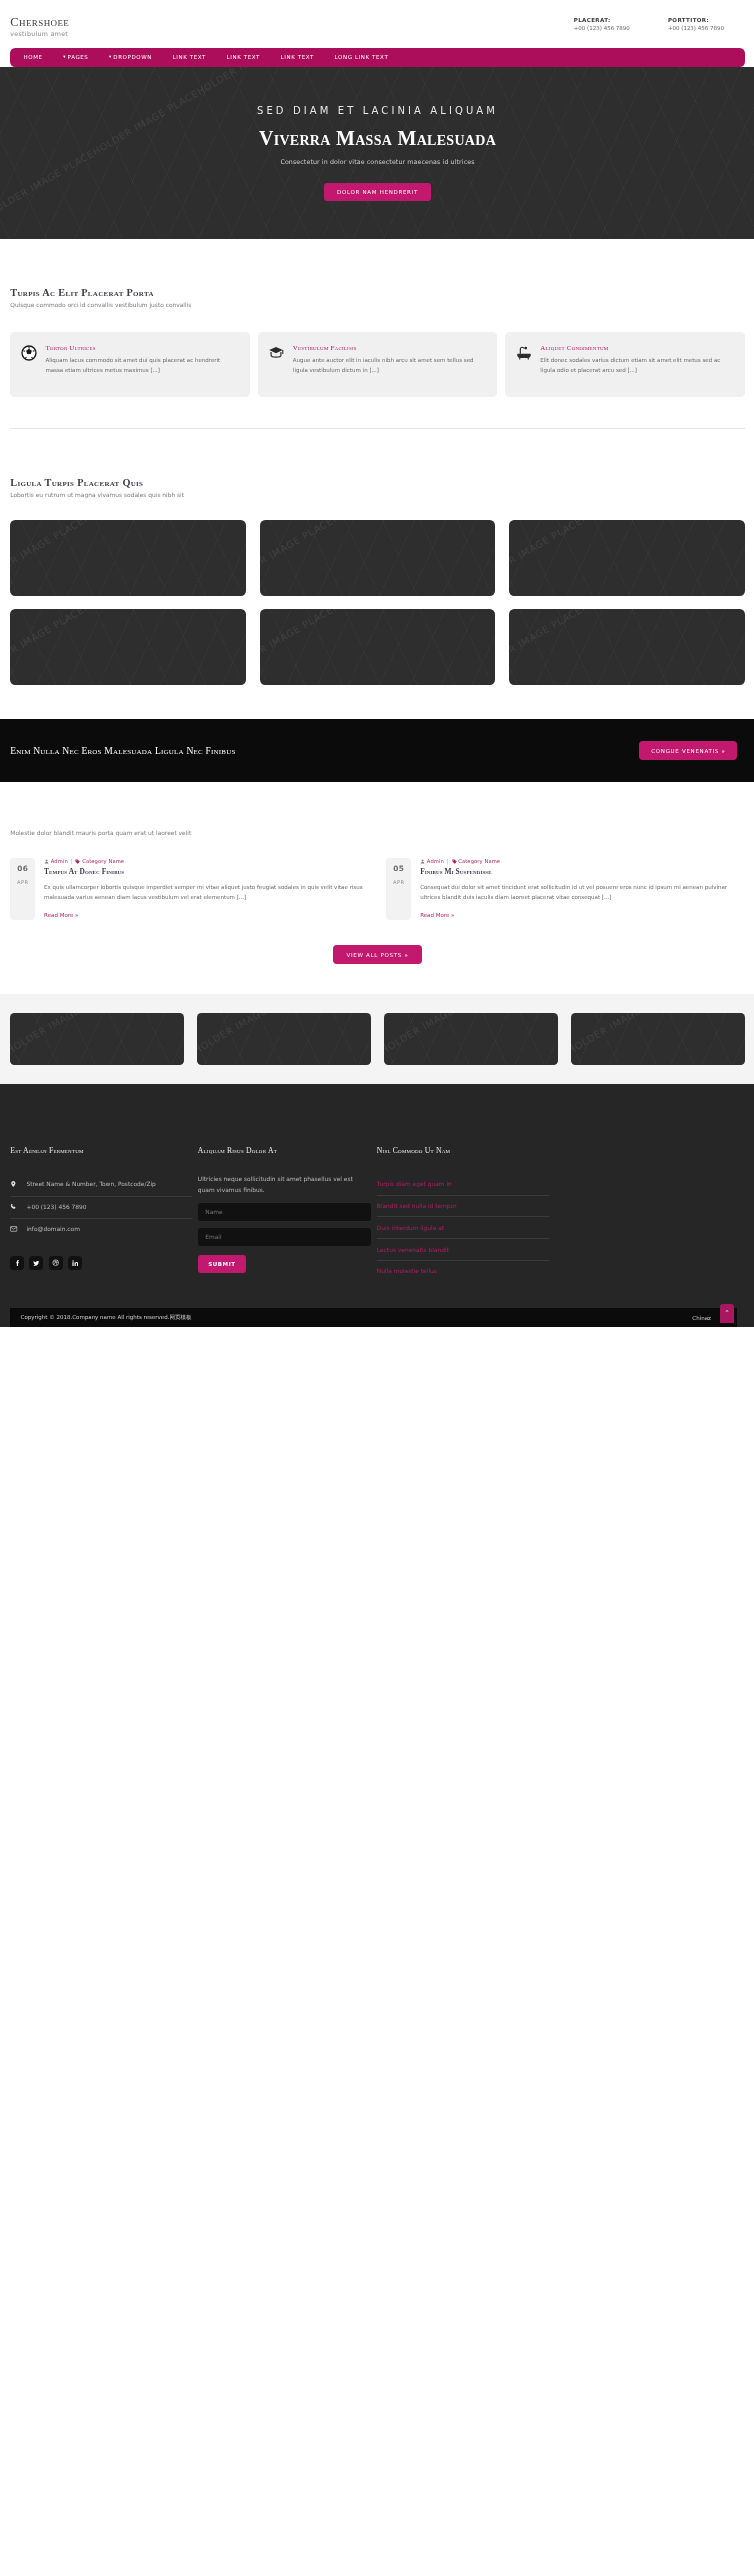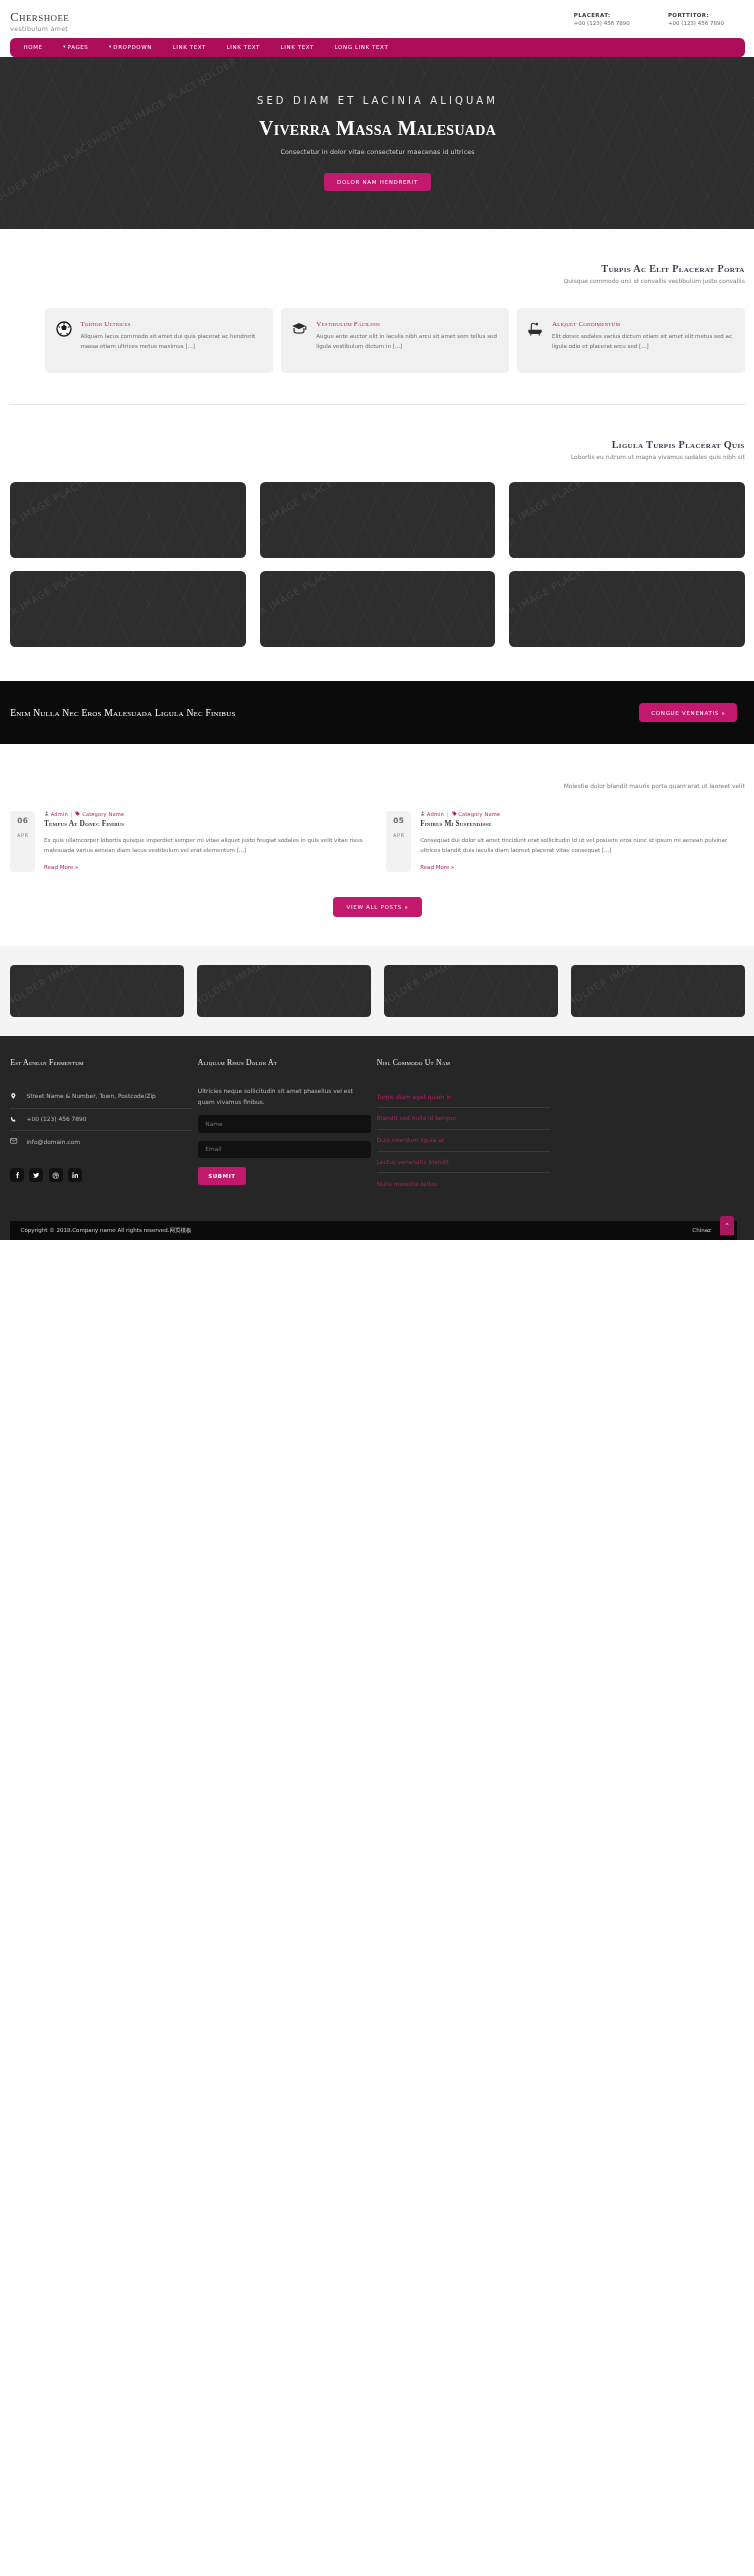--- a/index.html
+++ b/index.html
@@ -23,21 +23,21 @@
   .ph .phtxt {
     position:absolute; inset:-40% -40%;
     transform:rotate(-30deg);
     color:rgba(255,255,255,.085);
     font-size:9.6px; letter-spacing:0.7px; line-height:25px;
     white-space:nowrap; word-break:keep-all;
     pointer-events:none; font-family:"DejaVu Sans", sans-serif;
   }
 
   
-  .topbar { height:38px; display:flex; align-items:center; justify-content:space-between; padding:0 17.7px 0 10.3px; }
+  .topbar { height:48px; display:flex; align-items:center; justify-content:space-between; padding:0 17.7px 0 10.3px; }
   .logo-block { padding-top:4.4px; }
   .logo-title { font-family:"Liberation Serif", serif; font-size:12.5px; color:#3c3c3c; letter-spacing:0.4px; line-height:1.05; font-variant:small-caps; }
   .logo-sub { font-size:6.3px; color:#8a8a8a; letter-spacing:0.3px; margin-top:0.7px; }
   .contacts { display:flex; gap:38px; padding-right:13.3px; }
   .contact-label { font-size:5.5px; font-weight:bold; color:#3a3a3a; letter-spacing:0.4px; }
   .contact-value { font-size:5.5px; color:#666; margin-top:1.5px; }
 
   
   .navwrap { padding:0 10.3px; }
   .nav {
@@ -61,26 +61,26 @@
   .hero-title { font-family:"Liberation Serif", serif; color:#fff; font-size:20px; letter-spacing:0.3px; font-variant:small-caps; }
   .hero-sub { color:#cfcfcf; font-size:6.3px; margin-top:8.8px; letter-spacing:0.1px; }
   .btn-pink {
     display:inline-block; background:#c2186e; color:#fff; border:none;
     font-size:5.5px; letter-spacing:0.7px; padding:5.9px 13.3px; border-radius:2.9px;
     margin-top:17.7px; cursor:pointer; font-family:"DejaVu Sans", sans-serif;
   }
 
   
   .sec { padding:34px 10.3px 0; }
-  .sec-h { text-align:right; }
+  .sec-h { text-align:left;margin-top:14px; }
   .sec-title { font-family:"Liberation Serif", serif; font-size:10.3px; color:#3b3b4a; font-variant:small-caps; letter-spacing:0.3px; }
   .sec-sub { font-size:5.9px; color:#7b7b7b; margin-top:4.4px; }
 
   
-  .cards { display:flex; gap:8px; margin-top:23.6px;margin-left:35px; }
+  .cards { display:flex; gap:8px; margin-top:23.6px; }
   .card { flex:1; background:#f0f0f0; border-radius:4.4px; padding:11.8px 10.3px; display:flex; gap:8.8px; min-height:65px; }
   .card-ico { width:16px; flex:0 0 16px; padding-top:1.5px; }
   .card-ico svg { display:block; }
   .card-title { font-family:"Liberation Serif", serif; font-size:7px; color:#b01e63; font-variant:small-caps; letter-spacing:0.2px; }
   .card-text { font-size:5.5px; line-height:1.75; color:#6a6a6a; margin-top:4.4px; }
 
   .divider { height:0.7px; background:#e3e3e3; margin:31px 10.3px 0; }
 
   
   .gal { display:grid; grid-template-columns:repeat(3,1fr); gap:13.3px; margin-top:22px; }
@@ -106,21 +106,21 @@
   .viewall { text-align:center; margin-top:25px; }
   .viewall .btn-pink { margin-top:0; padding:6.6px 13.3px; border-radius:3.7px; }
 
   
   .strip { background:#f4f4f4; margin-top:29.5px; padding:19px 10.3px; }
   .strip-grid { display:grid; grid-template-columns:repeat(4,1fr); gap:13.3px; }
   .strip-grid .ph { height:52px; border-radius:4.4px; }
 
   
   .footer { background:#262626; padding:22px 17.7px 0 10.3px; position:relative; }
-  .fcols { display:grid; grid-template-columns:1.05fr 1fr 1fr 1.05fr; gap:6px; }
+  .fcols { display:grid; grid-template-columns:1.05fr 1fr 1fr 1.05fr; gap:6px;margin-top:40px; }
   .fh { font-family:"Liberation Serif", serif; color:#efefef; font-size:7.7px; font-variant:small-caps; letter-spacing:0.2px; margin-bottom:19px; }
   .frow { display:flex; gap:7.4px; align-items:flex-start; font-size:5.9px; color:#b9b9b9; line-height:1.7; padding:5.2px 0; }
   .frow + .frow { border-top:0.7px solid #3a3a3a; }
   .frow .fi { width:8.8px; flex:0 0 8.8px; color:#d8d8d8; padding-top:0.7px; }
   .flink { display:block; font-size:5.9px; color:#b01e63; text-decoration:none; padding:7.4px 0; }
   .flist .flink + .flink { border-top:0.7px solid #3a3a3a; }
   .ftext { font-size:5.9px; color:#b9b9b9; line-height:1.85; }
   .finput {
     display:block; width:100%; background:#111; border:none; border-radius:2.9px;
     color:#9a9a9a; font-size:5.9px; padding:5.9px 7.4px; margin-top:7.4px;

